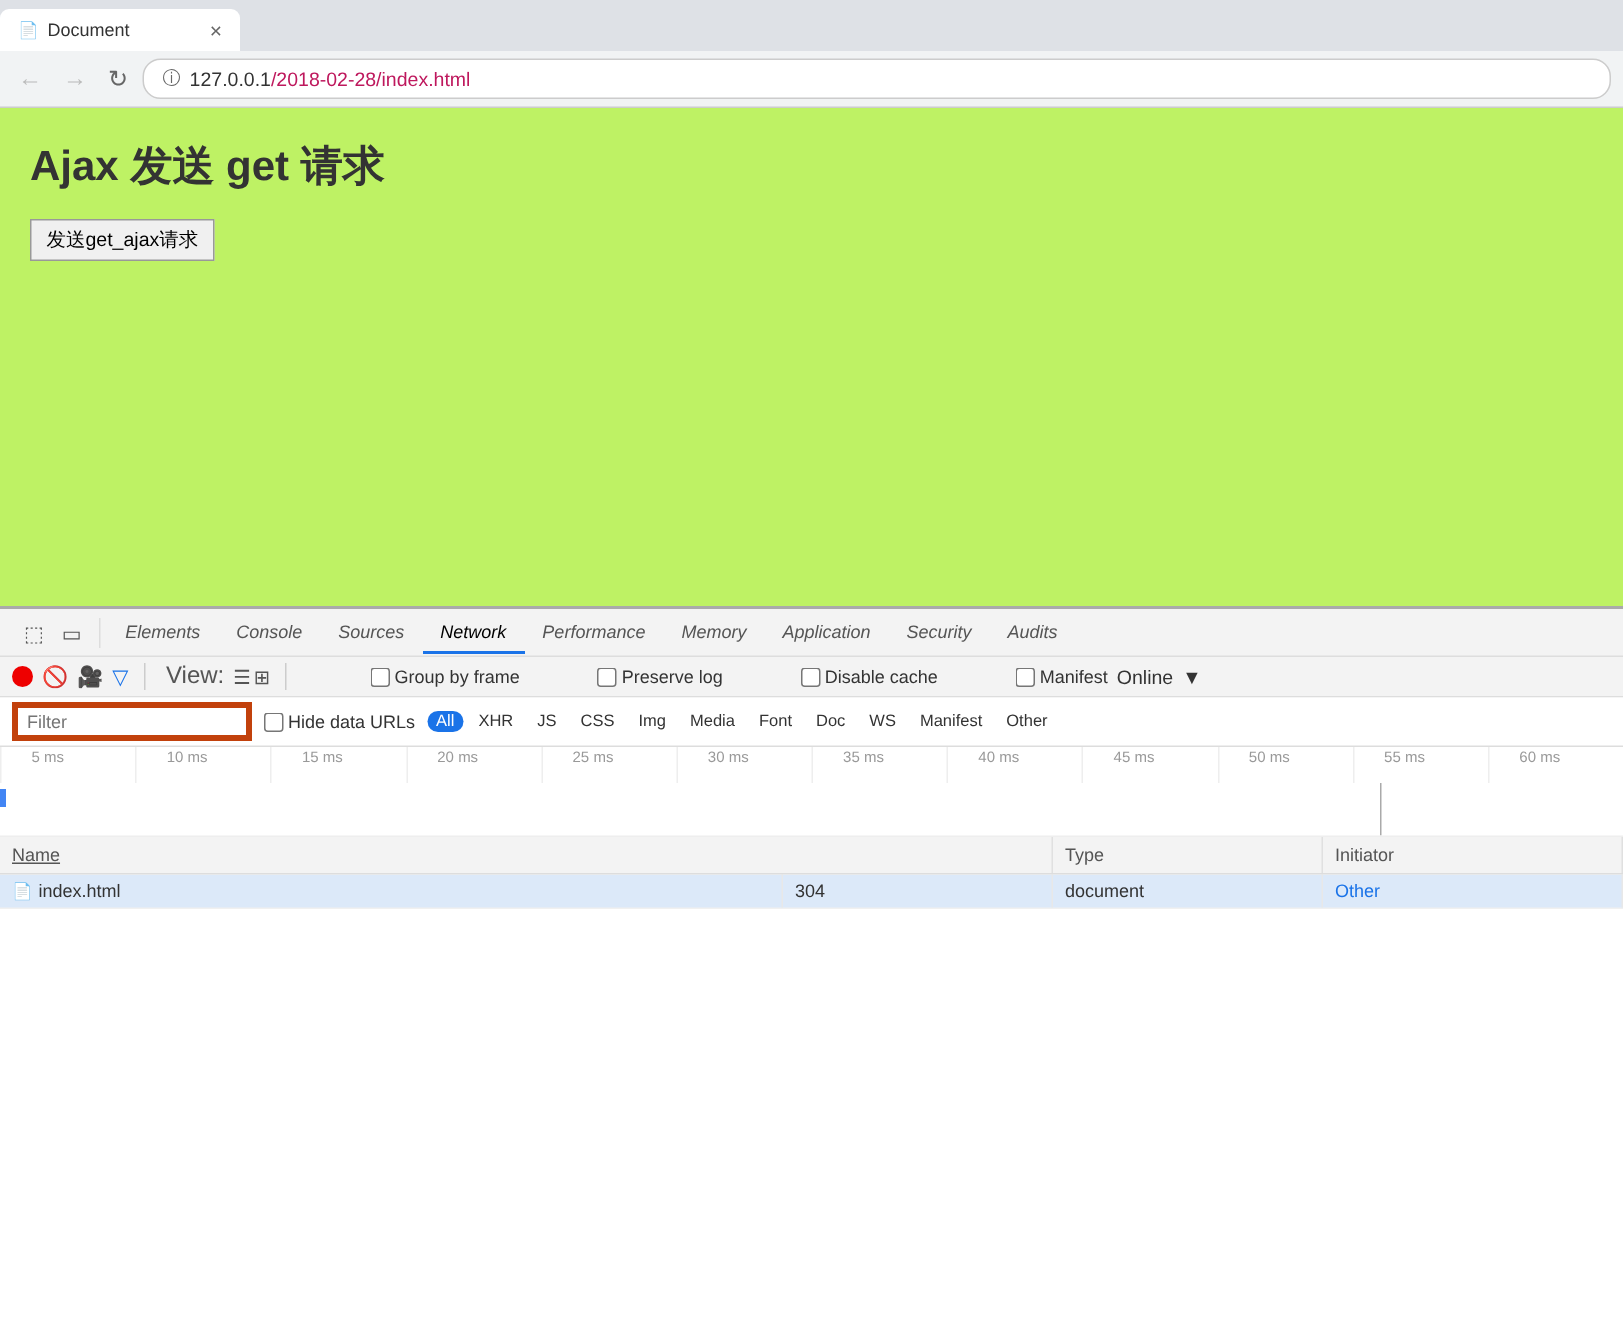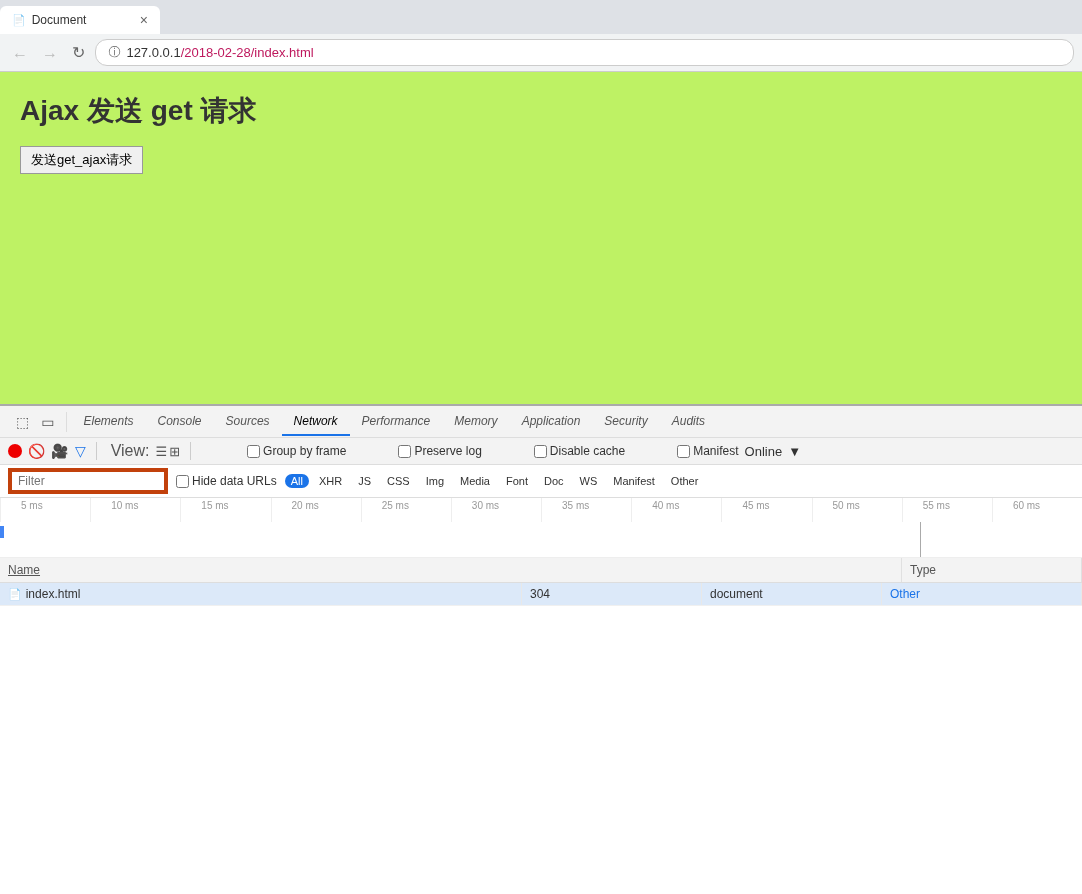--- a/index.html
+++ b/index.html
@@ -202,20 +202,21 @@
       <div class="timeline-bar-area">
         <div class="timeline-request-bar"></div>
         <div class="timeline-line"></div>
       </div>
     </div>
 
     <div class="network-table">
       <div class="table-header">
         <div class="th name">Name</div>
         <div class="th type">Type</div>
+        <div class="th initiator">Initiator</div>
       </div>
       <div class="table-row">
         <div class="td name">
           <span class="file-icon">📄</span>
           <span>index.html</span>
         </div>
         <div class="td status">304</div>
         <div class="td type">document</div>
         <div class="td initiator">Other</div>
       </div>

